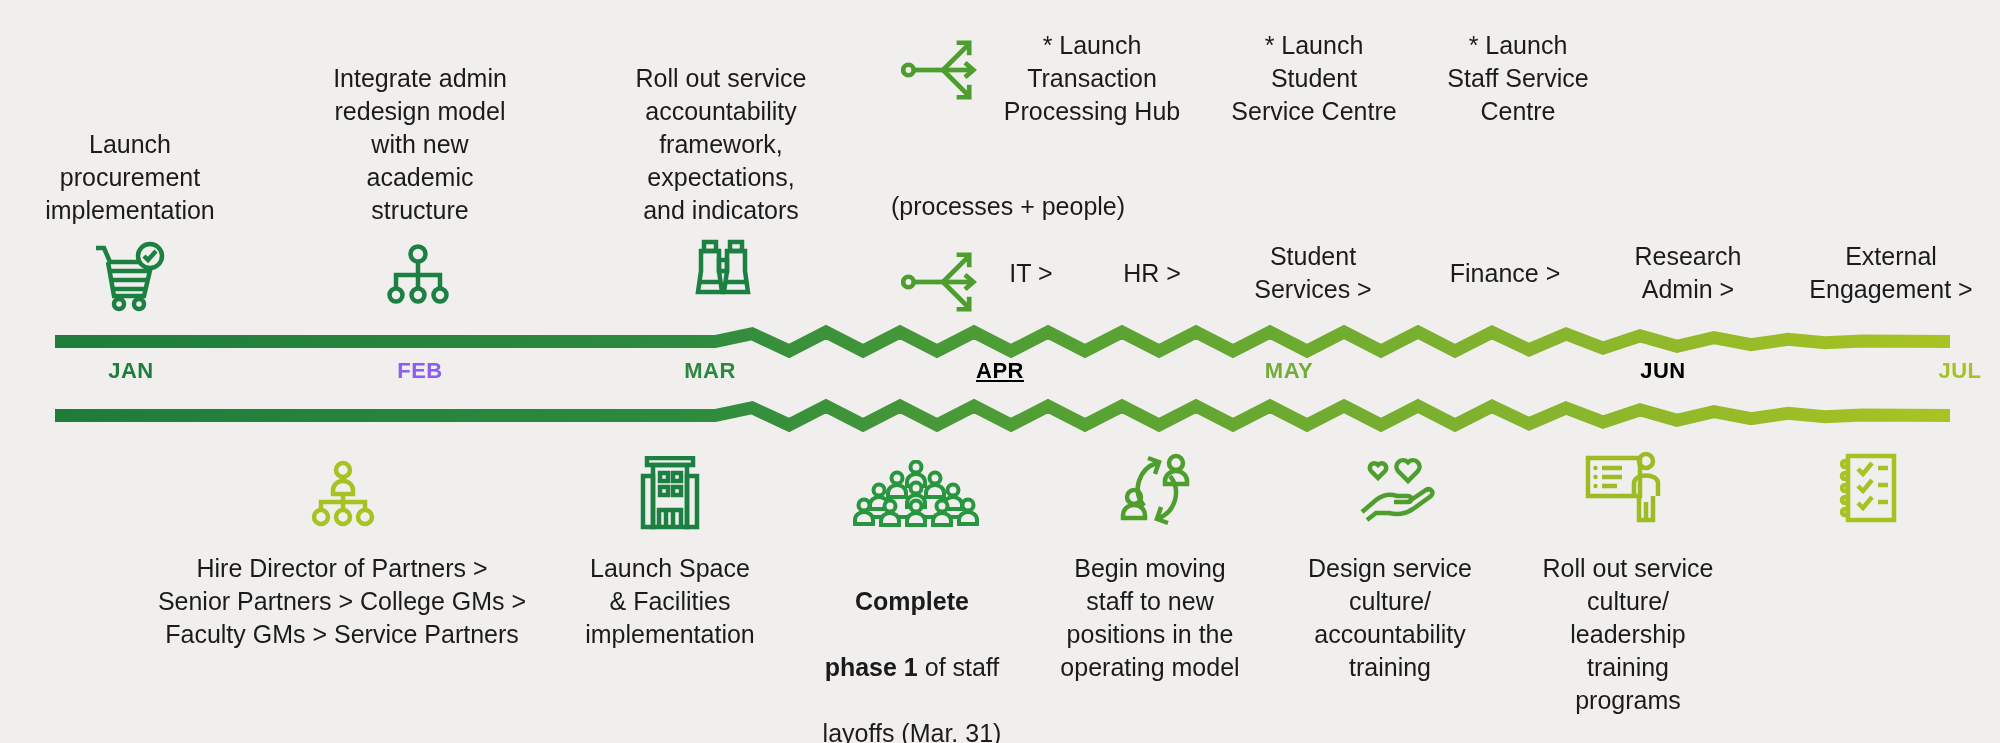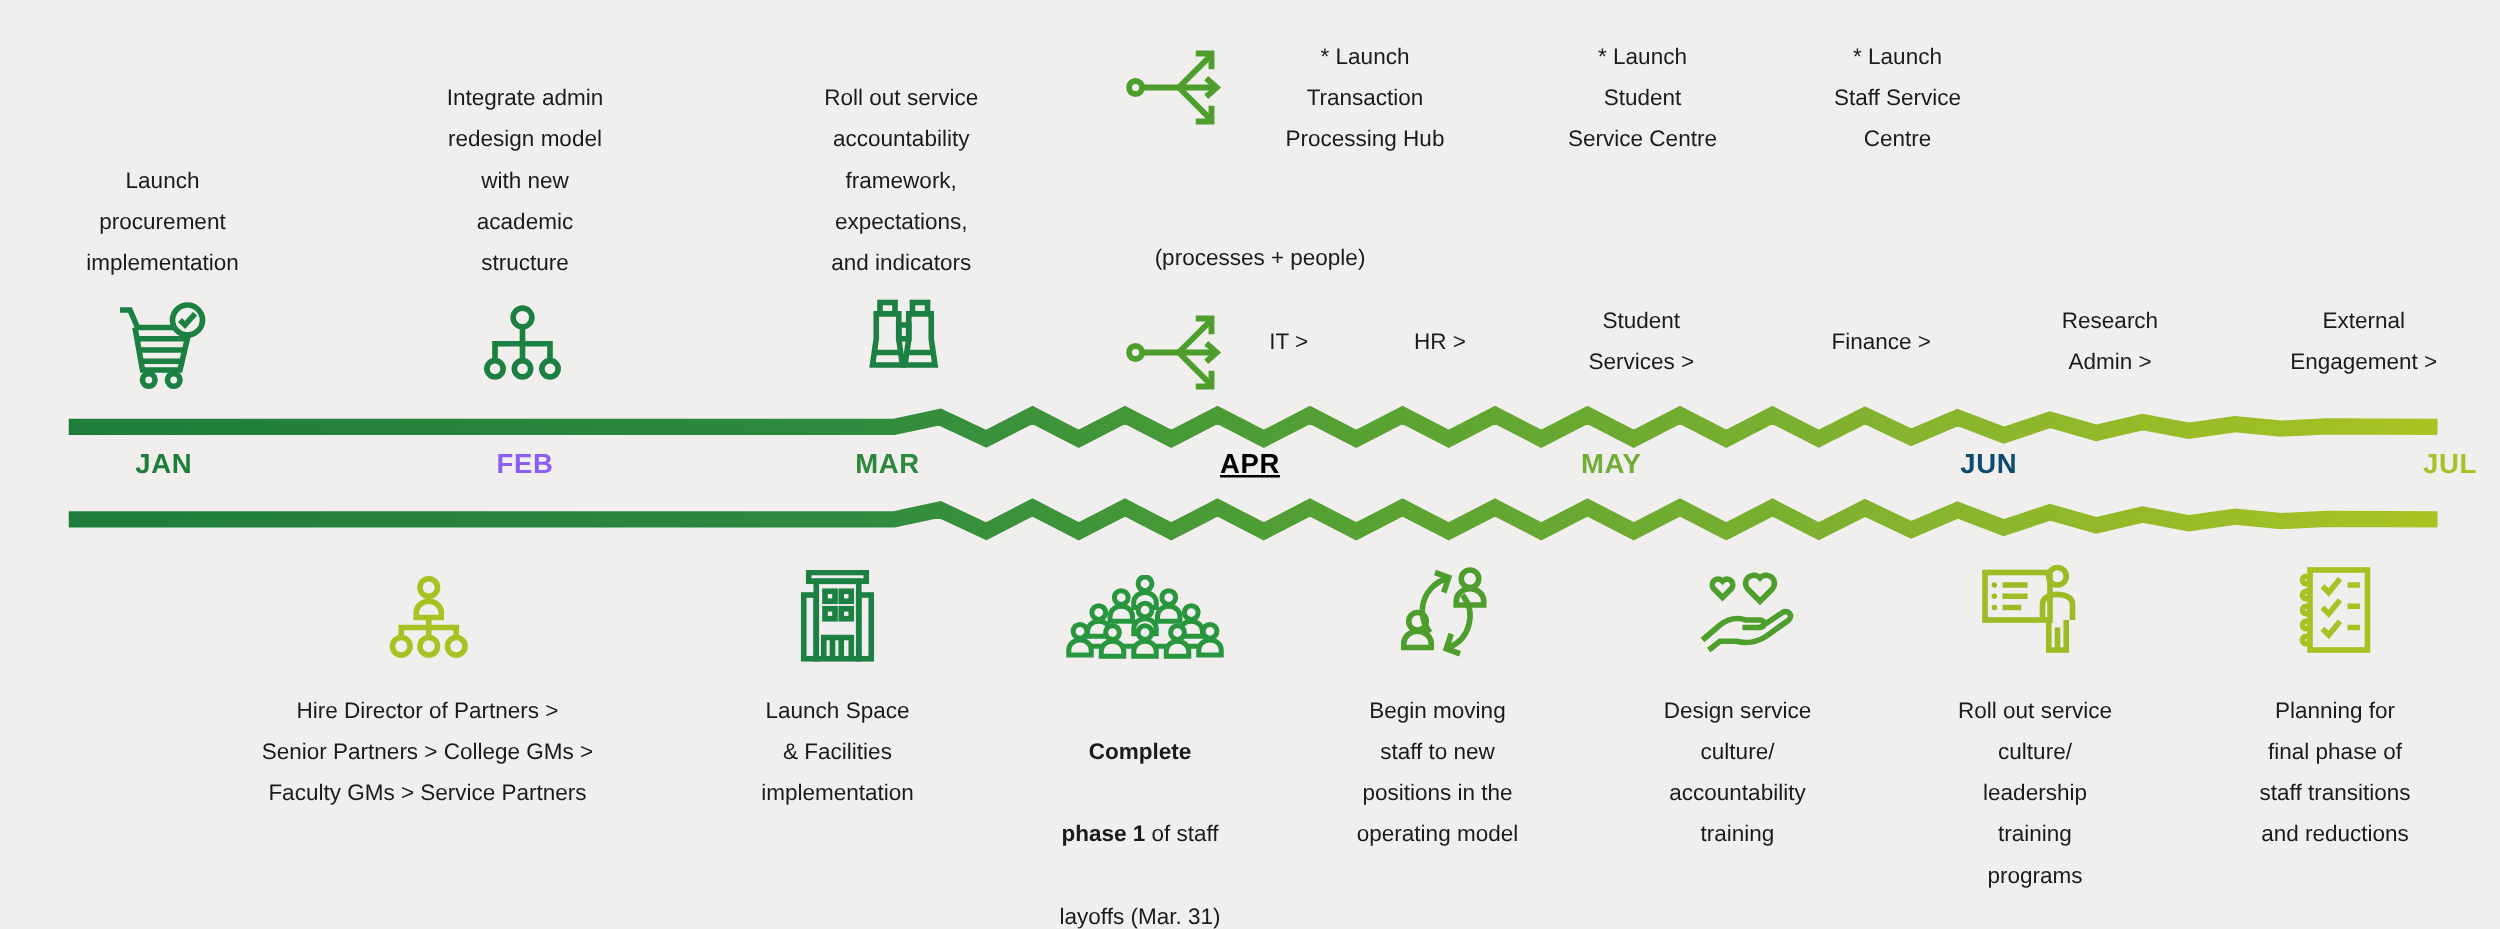--- a/index.html
+++ b/index.html
@@ -1,21 +1,21 @@
 <!DOCTYPE html>
 <html style="--bg: #f0efed; --ink: #1b1b1b; --dark_green: #1b8041; --mid_green: #4d9e2d; --crowd_green: #28963f; --lime_green: #a6c323; --lime_green2: #9cbb25;"><head>
 <meta charset="utf-8">
 <style>
   html,body{margin:0;padding:0;}
   body{background:#f0efed;font-family:"Liberation Sans","DejaVu Sans",sans-serif;}
   #canvas{position:relative;width:2000px;height:743px;background:var(--bg,#f0efed);overflow:hidden;}
 
   .tblock{
     position:absolute;
-    font-size:18px;line-height:33px;
+    font-size:25px;line-height:33px;
     text-align:center;white-space:pre-line;
     color:var(--ink,#1b1b1b);
   }
   .bold{font-weight:700;}
 
   .month{
     position:absolute;width:150px;top:358px;height:36px;
     font-size:22px;font-weight:700;text-align:center;letter-spacing:.5px;
   }
 
@@ -47,21 +47,21 @@
     </defs>
     <path id="bar-top" d="M55,341.5 L715,341.5 L752,333.7 L789,351.0 L826,332.0 L863,351.0 L900,332.0 L937,351.0 L974,332.0 L1011,351.0 L1048,332.0 L1085,351.0 L1122,332.0 L1159,351.0 L1196,332.0 L1233,351.0 L1270,332.0 L1307,351.0 L1344,332.0 L1381,351.0 L1418,332.0 L1455,351.0 L1492,332.3 L1529,349.8 L1566,334.0 L1603,348.1 L1640,335.8 L1677,346.3 L1714,337.6 L1751,344.6 L1788,339.3 L1825,342.8 L1862,341.1 L1950,341.5" fill="none" stroke="url(#barGrad)" stroke-width="13"></path>
     <path id="bar-bottom" d="M55,415.5 L715,415.5 L752,407.7 L789,425.0 L826,406.0 L863,425.0 L900,406.0 L937,425.0 L974,406.0 L1011,425.0 L1048,406.0 L1085,425.0 L1122,406.0 L1159,425.0 L1196,406.0 L1233,425.0 L1270,406.0 L1307,425.0 L1344,406.0 L1381,425.0 L1418,406.0 L1455,425.0 L1492,406.3 L1529,423.8 L1566,408.0 L1603,422.1 L1640,409.8 L1677,420.3 L1714,411.6 L1751,418.6 L1788,413.3 L1825,416.8 L1862,415.1 L1950,415.5" fill="none" stroke="url(#barGrad)" stroke-width="13"></path>
   </svg>
 
   <div class="month" style="left: 56px; color: rgb(30, 125, 59);">JAN</div>
   <div class="month" style="left: 345px; color: #8b5cf6;">FEB</div>
   <div class="month" style="left: 635px; color: rgb(44, 136, 61);">MAR</div>
   <div class="month" style="left: 925px; color: #000000; text-decoration: underline;">APR</div>
   <div class="month" style="left: 1214px; color: rgb(116, 172, 56);">MAY</div>
-  <div class="month" style="left: 1516px; color: #0c4a6e; text-align: center;">JUN</div>
+  <div class="month" style="left: 1588px; color: #000000; text-align: center;">JUN</div>
   <div class="month" style="left: 1885px; color: rgb(167, 193, 39);">JUL</div>
 
   <div class="tblock" style="left:20px;top:128px;width:220px">Launch
 procurement
 implementation</div>
   <div class="tblock" style="left:300px;top:62px;width:240px">Integrate admin
 redesign model
 with new
 academic
 structure</div>
@@ -307,18 +307,14 @@
 operating model</div>
   <div class="tblock" style="left:1285px;top:552px;width:210px">Design service
 culture/
 accountability
 training</div>
   <div class="tblock" style="left:1523px;top:552px;width:210px">Roll out service
 culture/
 leadership
 training
 programs</div>
-  <div class="tblock" style="left:1763px;top:552px;width:210px">Planning for
-final phase of
-staff transitions
-and reductions</div>
 
 </div>
 
 </body></html>

